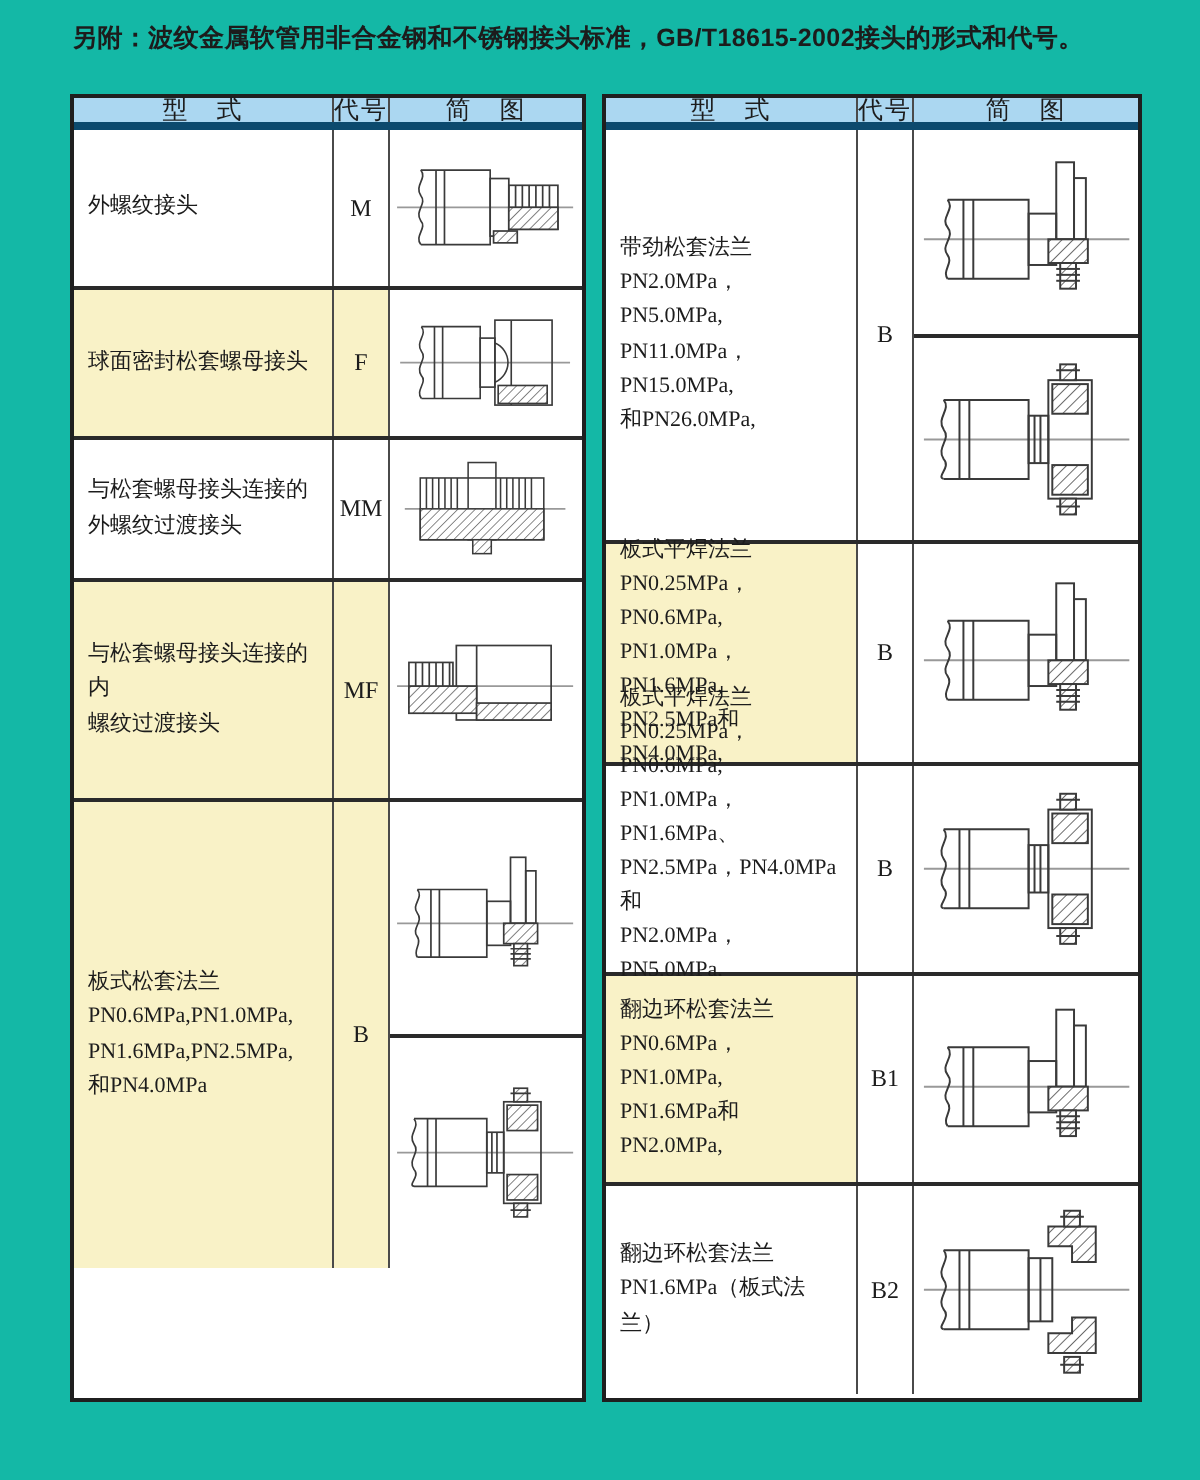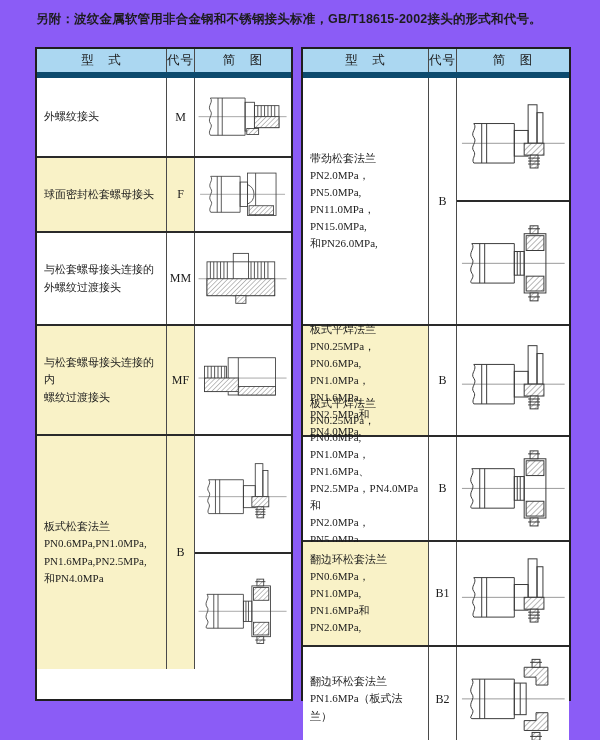--- a/index.html
+++ b/index.html
@@ -1,24 +1,24 @@
 <!DOCTYPE html>
 <html><head>
 <meta charset="utf-8">
 <style>
   *{box-sizing:border-box;margin:0;padding:0}
   html,body{width:600px;height:740px;background:#ffffff}
   body{font-family:"Liberation Serif","DejaVu Serif",serif;color:#1c1c1c}
-  .page{position:relative;width:600px;height:740px;background:#8b5cf6;overflow:hidden}
+  .page{position:relative;width:600px;height:740px;background:#14b8a6;overflow:hidden}
   .title{position:absolute;left:36px;top:11px;font-family:"Liberation Sans","DejaVu Sans",sans-serif;
          font-weight:bold;font-size:12.5px;letter-spacing:.2px;white-space:nowrap}
   .tbl{position:absolute;top:47px;border:2px solid #1f1f1f;display:flex;flex-direction:column;background:#fff}
   .tbl.left{left:35px;width:258px;height:654px}
   .tbl.right{left:301px;width:270px;height:654px}
-  .thead{display:flex;height:29px;background:#abd7f1;border-bottom:6px solid #0c4a6e;flex:none}
+  .thead{display:flex;height:16px;background:#abd7f1;border-bottom:4px solid #0c4a6e;flex:none}
   .th{display:flex;align-items:center;justify-content:center;font-size:12.5px;letter-spacing:1px;border-right:1px solid #4a4a4a}
   .th:last-child{border-right:none}
   .row{display:flex;border-bottom:2px solid #2a2a2a;flex:none}
   .row:last-child{border-bottom:none}
   .c-type{display:flex;align-items:center;padding:4px 8px 4px 7px;border-right:1px solid #4a4a4a;
           white-space:pre-line;font-size:11px;line-height:1.55;background:#fff}
   .c-code{display:flex;align-items:center;justify-content:center;border-right:1px solid #4a4a4a;
           font-size:12px;background:#fff}
   .c-diag{flex:1;display:flex;flex-direction:column;background:#fff}
   .left .c-type,.left .t-type{width:130px}
@@ -214,21 +214,21 @@
       <div class="c-code hl">F</div>
       <div class="c-diag">
         <div class="dcell">
             <svg class="dsvg">
               <use href="#d-union-nut"></use>
             </svg>
           </div>
       </div>
     </div>
 
-    <div class="row" style="height:93px">
+    <div class="row" style="height:71px">
       <div class="c-type">与松套螺母接头连接的
 外螺纹过渡接头</div>
       <div class="c-code">MM</div>
       <div class="c-diag">
         <div class="dcell">
             <svg class="dsvg">
               <use href="#d-double-male"></use>
             </svg>
           </div>
       </div>
@@ -269,21 +269,21 @@
     </div>
   </div>
 
   <div class="tbl right">
     <div class="thead">
       <div class="th t-type">型　式</div>
       <div class="th t-code">代号</div>
       <div class="th t-diag">简　图</div>
     </div>
 
-    <div class="row" style="height:248px">
+    <div class="row" style="height:207px">
       <div class="c-type">带劲松套法兰
 PN2.0MPa，PN5.0MPa,
 PN11.0MPa，PN15.0MPa,
 和PN26.0MPa,</div>
       <div class="c-code">B</div>
       <div class="c-diag">
         <div class="dcell">
             <svg class="dsvg">
               <use href="#d-plate-flange"></use>
             </svg>

